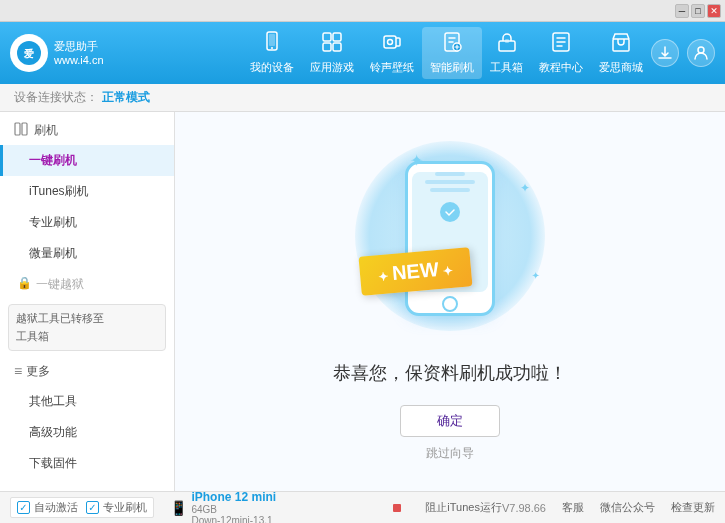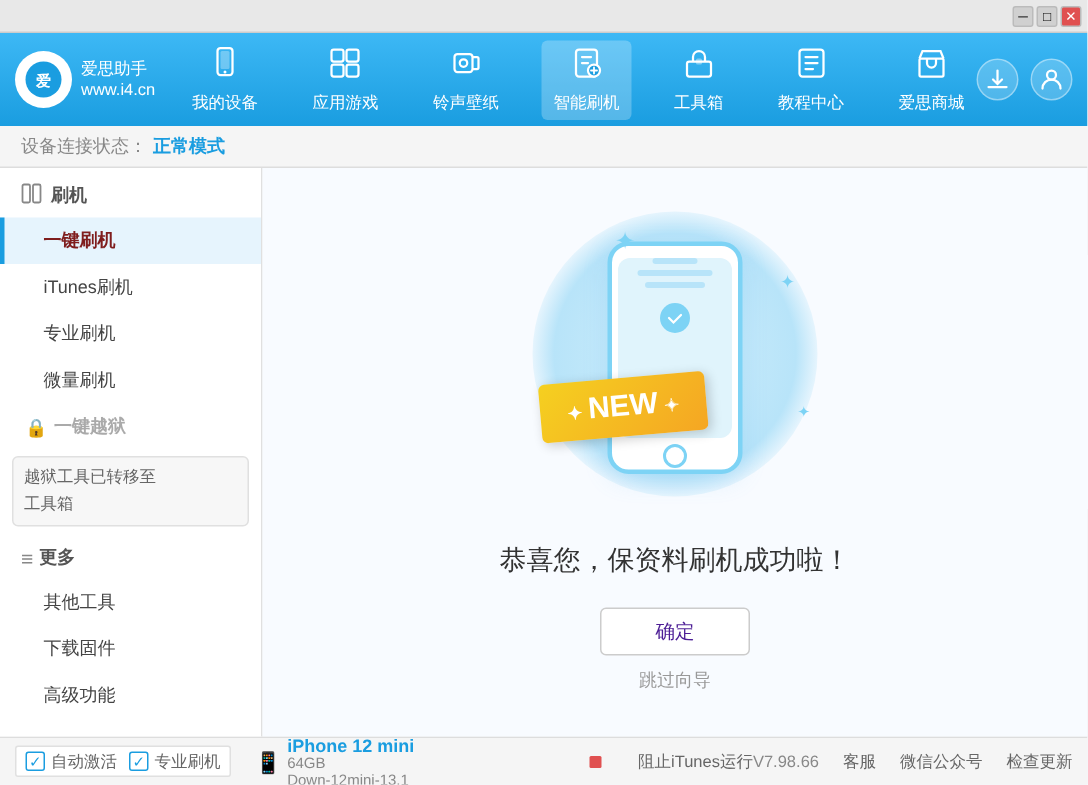--- a/index.html
+++ b/index.html
@@ -58,21 +58,21 @@
       color: white; font-size: 12px; font-weight: bold;
     }
     .logo-text {
       color: white;
       font-size: 11px;
       line-height: 1.3;
     }
     .nav-items {
       display: flex;
       flex: 1;
-      justify-content: space-between;
+      justify-content: flex-end;
       align-items: center;
     }
     .nav-item {
       display: flex;
       flex-direction: column;
       align-items: center;
       color: white;
       font-size: 11px;
       cursor: pointer;
       padding: 4px 8px;
@@ -123,37 +123,36 @@
     .sidebar {
       width: 175px;
       background: white;
       border-right: 1px solid #e0e0e0;
       overflow-y: auto;
       flex-shrink: 0;
       padding-top: 4px;
     }
     .sidebar-section-title {
       display: flex;
-      align-items: center;
       padding: 6px 14px;
       font-size: 12px;
       color: #555;
-      font-weight: bold;
+      font-weight: normal;
     }
     .sidebar-section-title .icon { margin-right: 6px; color: #888; }
     .sidebar-item {
       padding: 7px 14px 7px 26px;
       font-size: 12px;
       color: #444;
       cursor: pointer;
       border-left: 3px solid transparent;
     }
     .sidebar-item.active {
       background: #e6f4fd;
-      color: #7f1d1d;
+      color: #a21caf;
       border-left: 3px solid #1a9de0;
       font-weight: bold;
     }
     .sidebar-item.disabled { color: #aaa; cursor: default; }
 
     
     .content {
       flex: 1;
       background: #f8fbff;
       display: flex;
@@ -490,24 +489,24 @@
     </div>
 
     <div class="sidebar-section-title" style="margin-top:6px;">
       <span class="icon" style="margin-right:4px; color:#888; font-size:14px;">≡</span>
       <span>更多</span>
     </div>
     <div class="sidebar-item">
       <span>其他工具</span>
     </div>
     <div class="sidebar-item">
+      <span>高级功能</span>
+    </div>
+    <div class="sidebar-item">
       <span>下载固件</span>
-    </div>
-    <div class="sidebar-item">
-      <span>高级功能</span>
     </div>
   </div>
 
   <div class="content">
     <div class="success-illustration">
 
       <div class="circle-bg"></div>
 
       <div class="phone-shape" style="z-index:2;">
         <div class="phone-screen">

